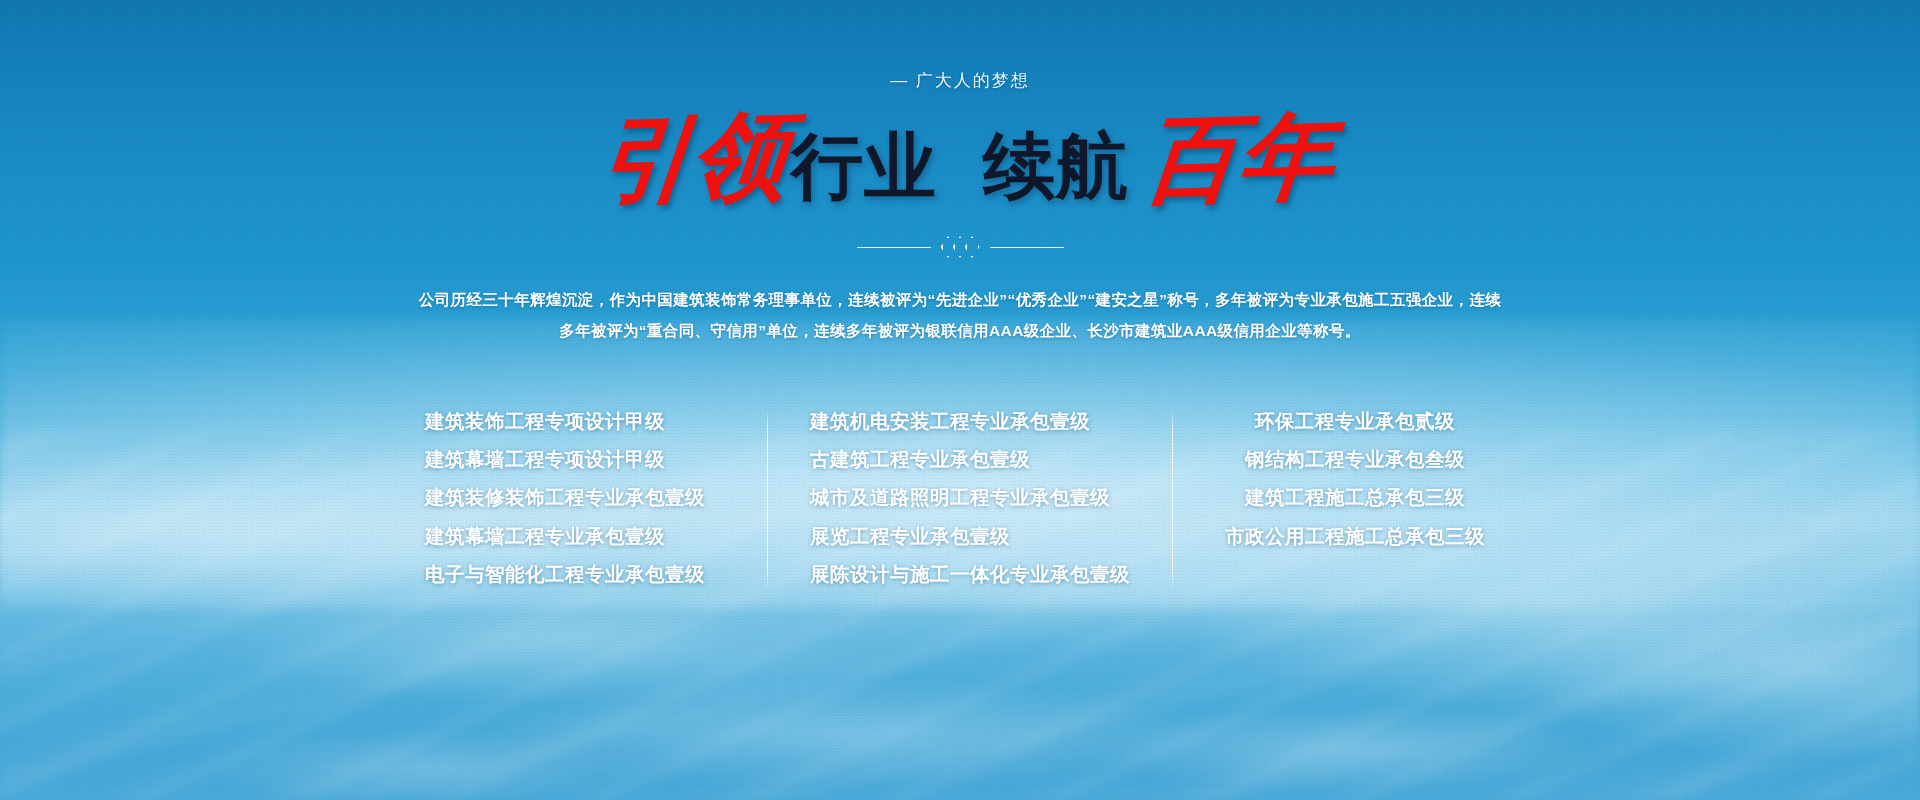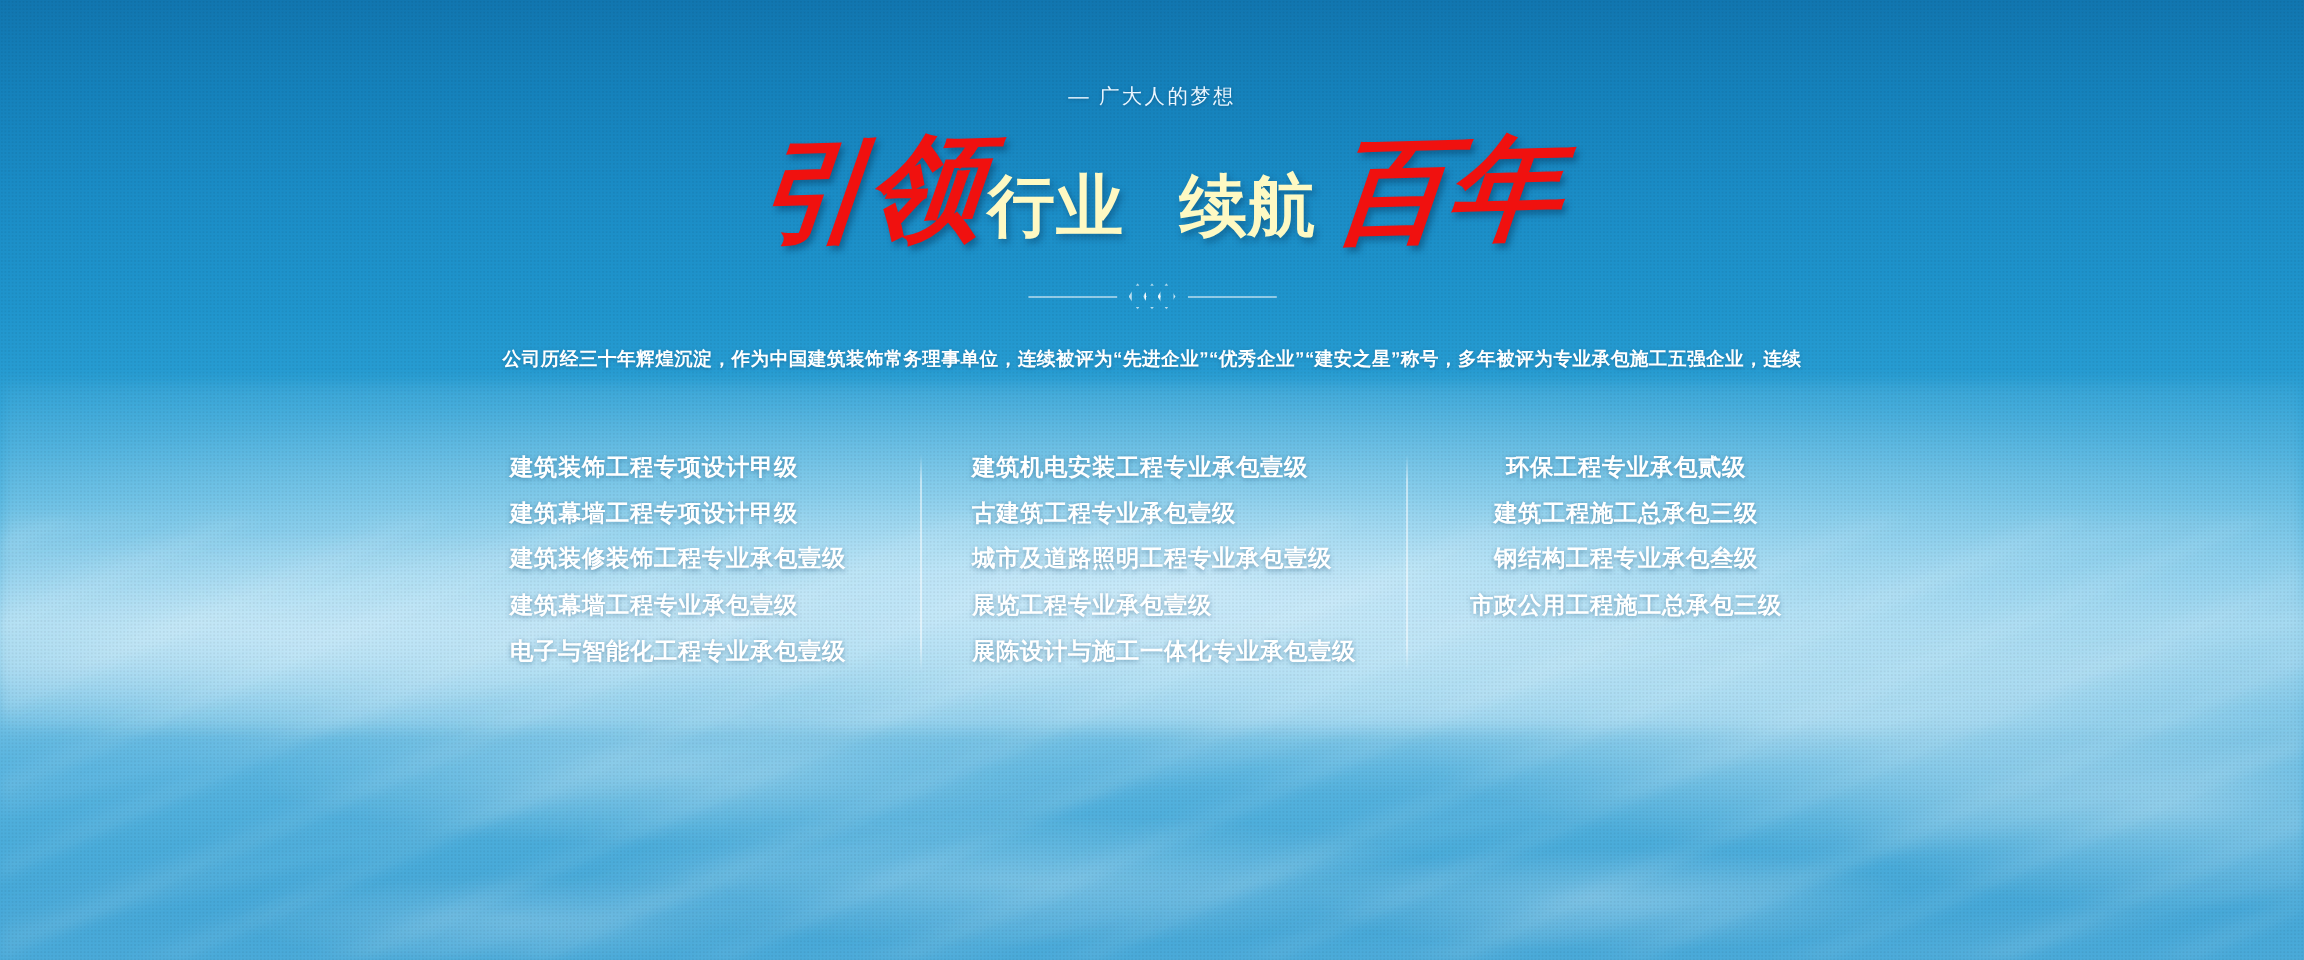--- a/index.html
+++ b/index.html
@@ -135,22 +135,22 @@
     font-size: 96px;
     font-weight: 700;
     font-style: italic;
     letter-spacing: -2px;
     line-height: 1;
     text-shadow: 3px 4px 5px rgba(0,45,80,.40);
     transform: skewX(-7deg) rotate(-1.5deg);
     transform-origin: center bottom;
   }
   .hl-white {
-    color: #fef9c3;
-    font-size: 56px;
+    color: #0f172a;
+    font-size: 72px;
     font-weight: 700;
     line-height: 1;
     letter-spacing: 1px;
     text-shadow: 2px 3px 6px rgba(0,45,80,.40);
     font-family: Liberation Serif, serif;
   }
   .hl-gap { width: 46px; }
   .hl-gap-sm { width: 10px; }
 
   
@@ -265,20 +265,21 @@
       <span class="diamonds">
         <span class="dia"></span>
         <span class="dia"></span>
         <span class="dia"></span>
       </span>
       <span class="rule"></span>
     </div>
 
     <div class="paragraph">
       <p>公司历经三十年辉煌沉淀，作为中国建筑装饰常务理事单位，连续被评为“先进企业”“优秀企业”“建安之星”称号，多年被评为专业承包施工五强企业，连续</p>
+      <p>多年被评为“重合同、守信用”单位，连续多年被评为银联信用AAA级企业、长沙市建筑业AAA级信用企业等称号。</p>
     </div>
 
     <div class="quals">
 
       <div class="qual-col col-1">
         <div class="qual-item">建筑装饰工程专项设计甲级</div>
         <div class="qual-item">建筑幕墙工程专项设计甲级</div>
         <div class="qual-item">建筑装修装饰工程专业承包壹级</div>
         <div class="qual-item">建筑幕墙工程专业承包壹级</div>
         <div class="qual-item">电子与智能化工程专业承包壹级</div>
@@ -291,21 +292,21 @@
         <div class="qual-item">古建筑工程专业承包壹级</div>
         <div class="qual-item">城市及道路照明工程专业承包壹级</div>
         <div class="qual-item">展览工程专业承包壹级</div>
         <div class="qual-item">展陈设计与施工一体化专业承包壹级</div>
       </div>
 
       <div class="col-sep"></div>
 
       <div class="qual-col col-3">
         <div class="qual-item">环保工程专业承包贰级</div>
+        <div class="qual-item">钢结构工程专业承包叁级</div>
         <div class="qual-item">建筑工程施工总承包三级</div>
-        <div class="qual-item">钢结构工程专业承包叁级</div>
         <div class="qual-item">市政公用工程施工总承包三级</div>
       </div>
 
     </div>
 
   </div>
 </div>
 
 </body></html>

